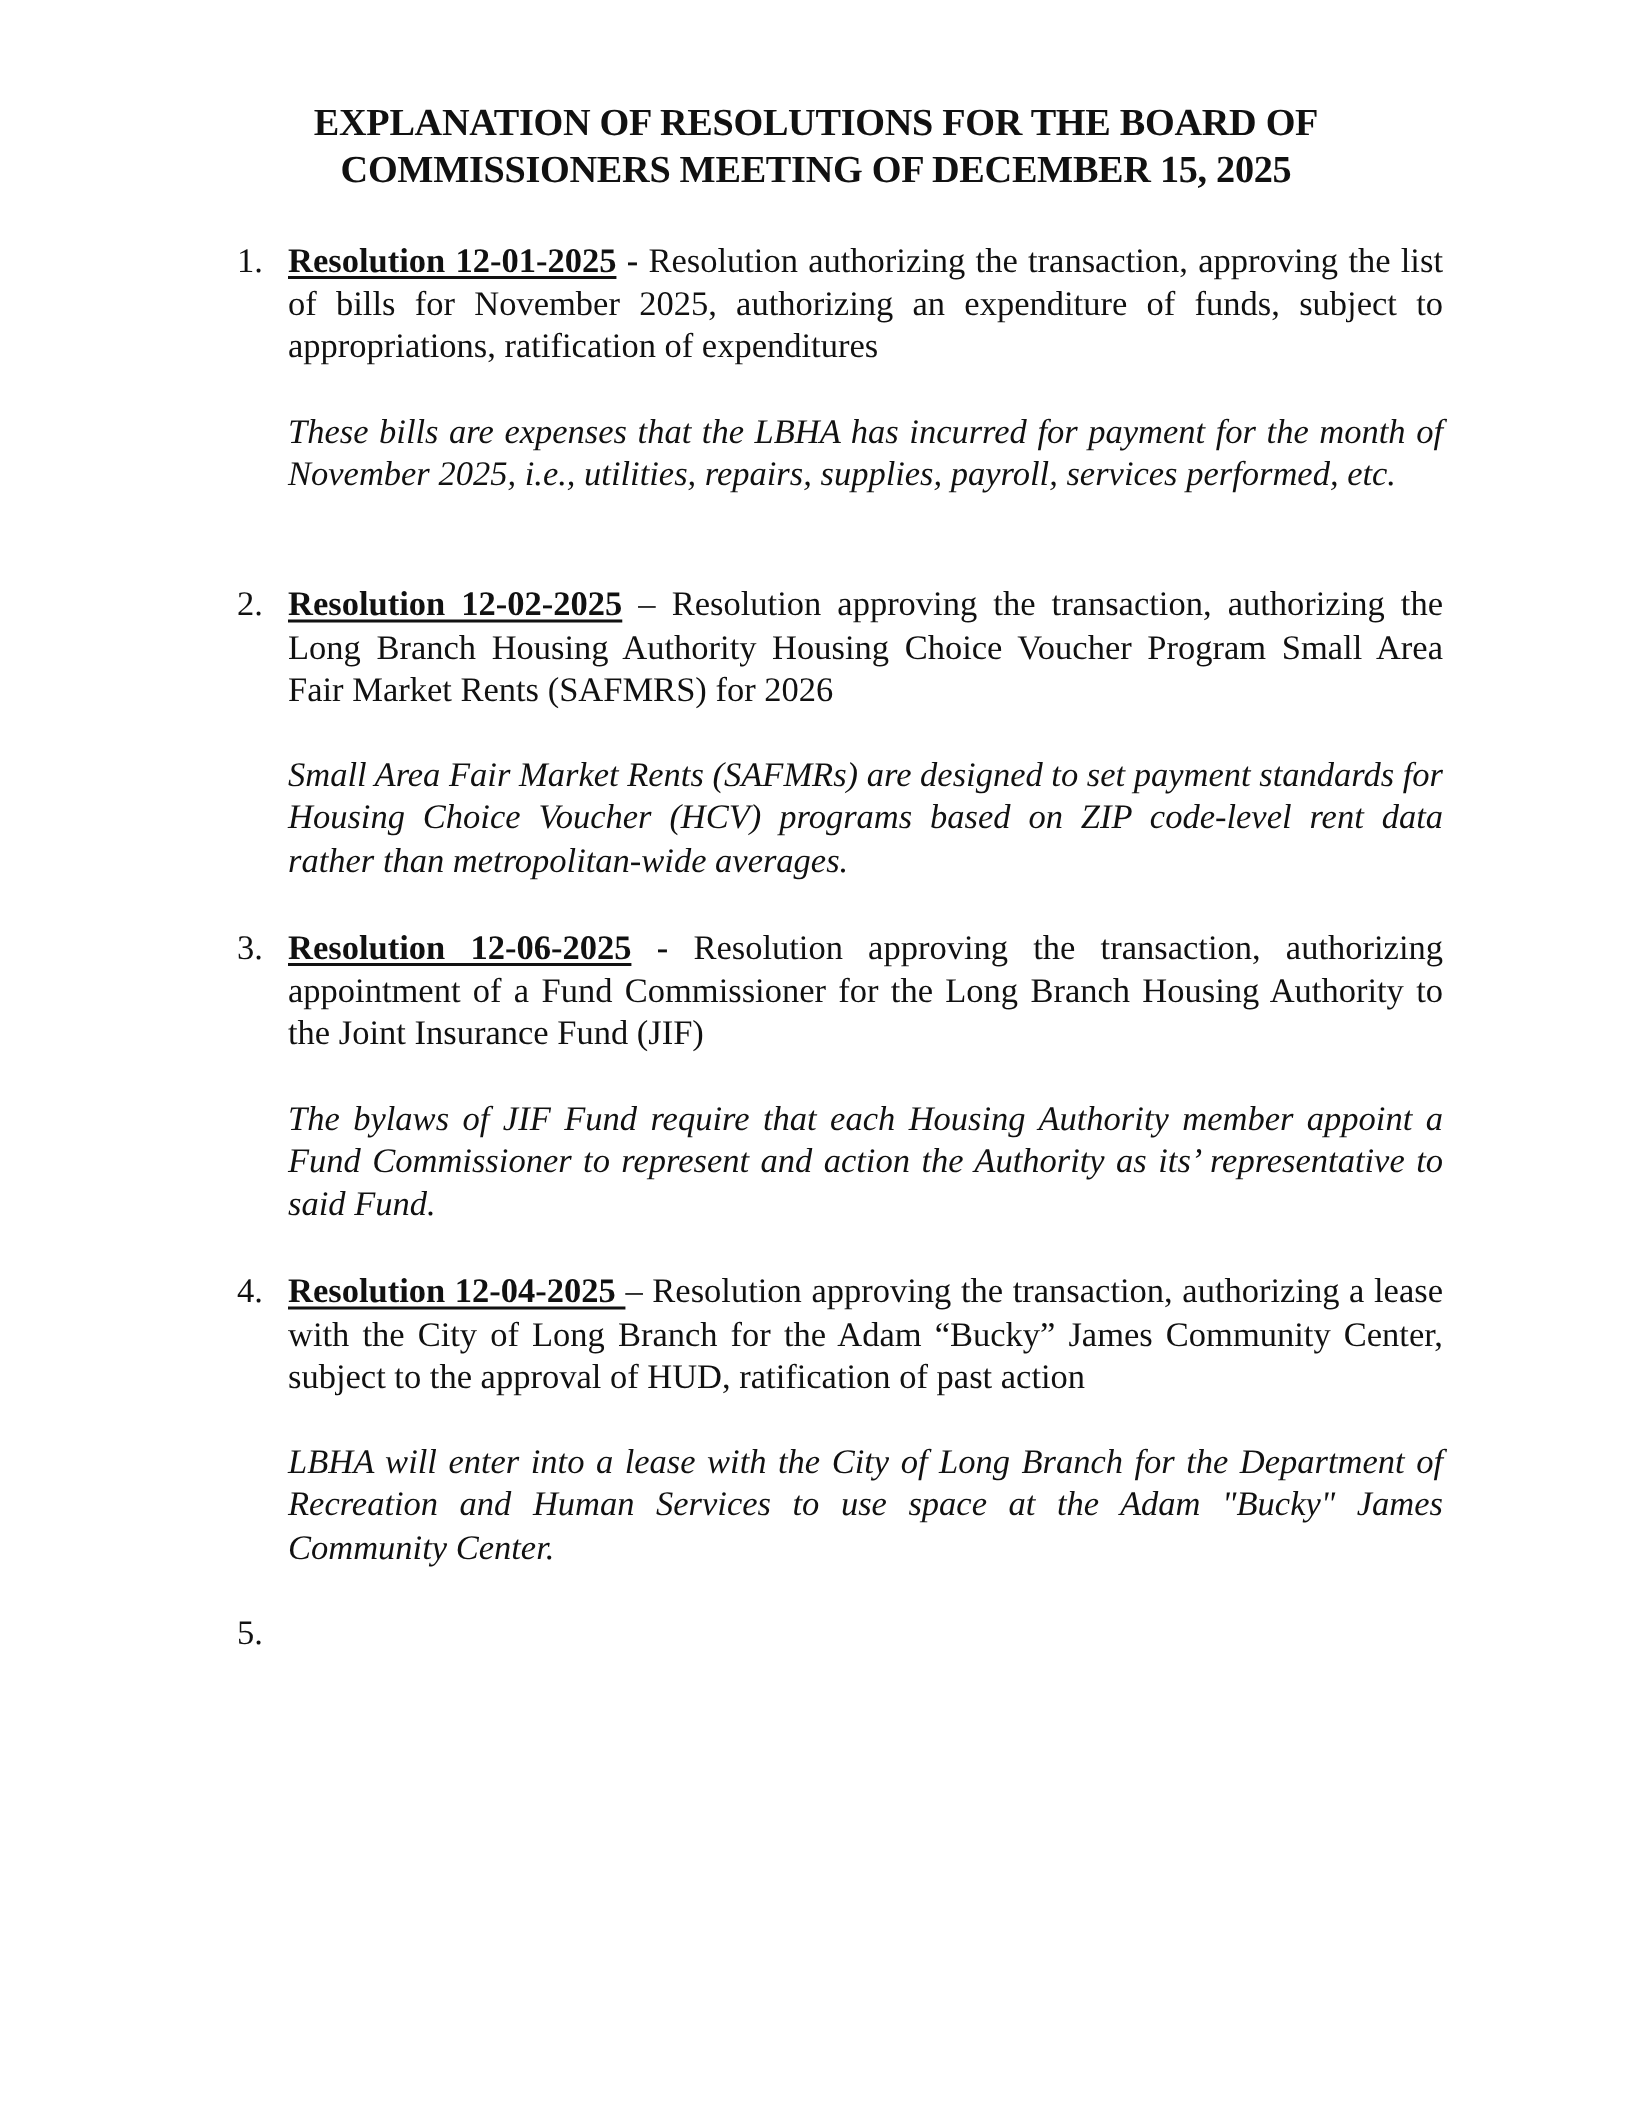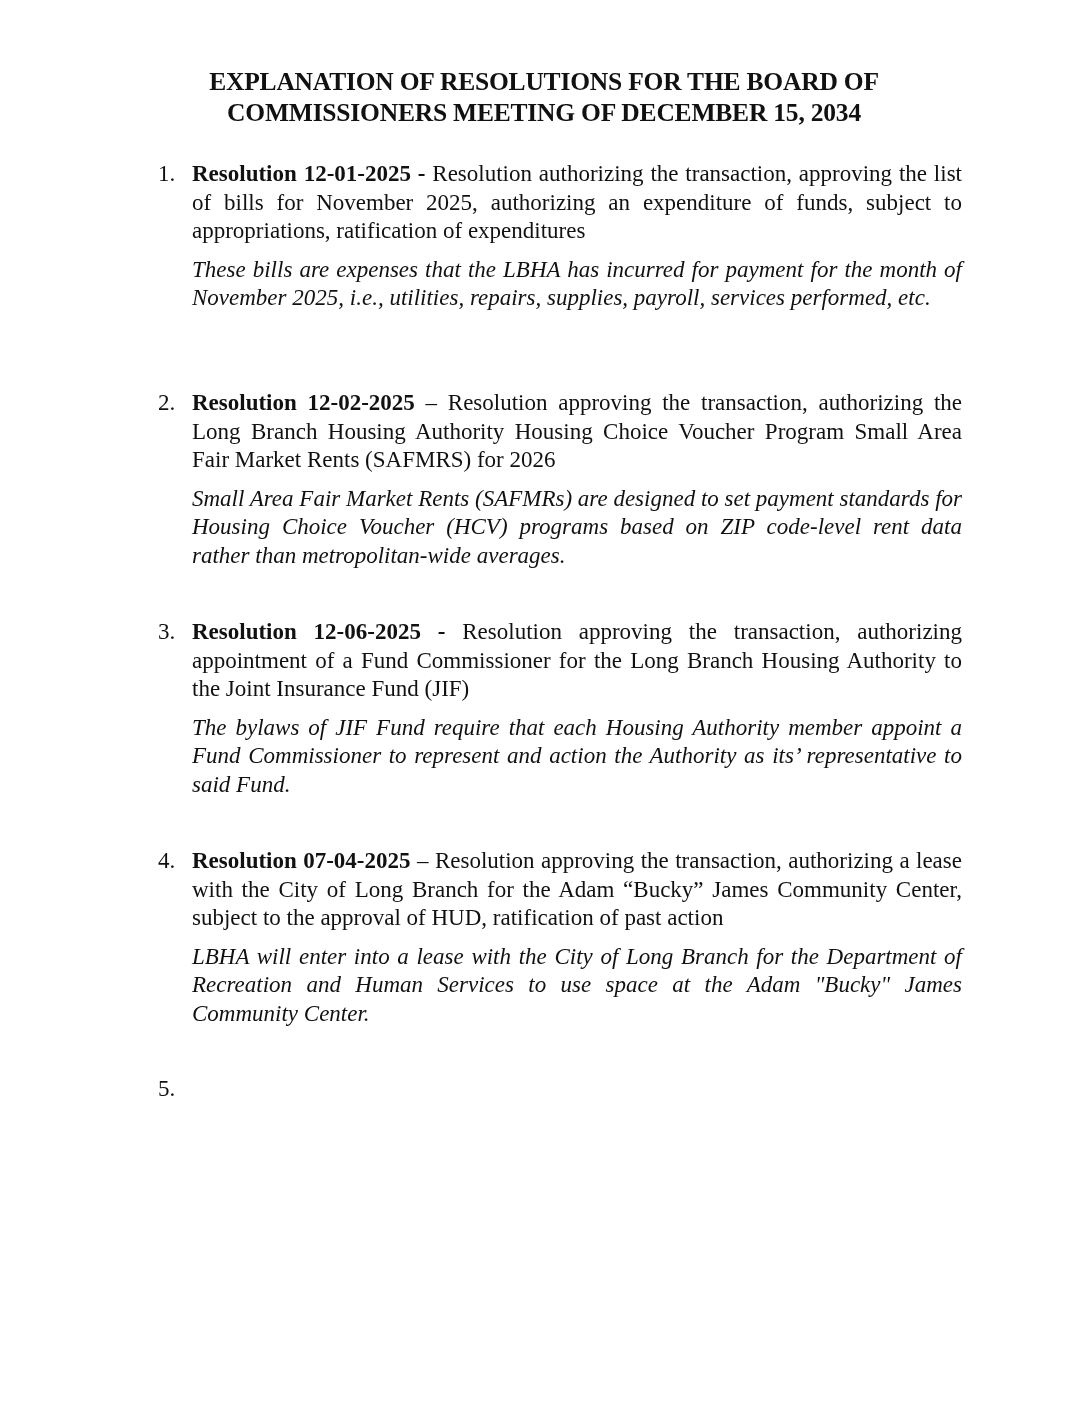--- a/index.html
+++ b/index.html
@@ -47,38 +47,39 @@
       left: 0;
       top: 0;
       width: 34px;
     }
     .item .body {
       margin-left: 34px;
       text-align: justify;
     }
     .res-label {
       font-weight: bold;
+      text-decoration: underline;
       text-decoration-thickness: 2px;
       text-underline-offset: 3px;
     }
     .expl {
       margin-left: 34px;
-      margin-top: 10px;
+      margin-top: 28px;
       font-style: italic;
       text-align: justify;
     }
   </style>
 </head>
 <body>
 
 <div class="page">
 
   <div class="title">
     <div>EXPLANATION OF RESOLUTIONS FOR THE BOARD OF</div>
-    <div>COMMISSIONERS MEETING OF DECEMBER 15, 2034</div>
+    <div>COMMISSIONERS MEETING OF DECEMBER 15, 2025</div>
   </div>
 
   <div class="item" style="top:160px;">
     <span class="num">1.</span>
     <div class="body"><span class="res-label">Resolution 12-01-2025</span><b> - </b><span>Resolution authorizing the transaction, approving the list of bills for November 2025, authorizing an expenditure of funds, subject to appropriations, ratification of expenditures</span></div>
     <div class="expl">These bills are expenses that the LBHA has incurred for payment for the month of  November 2025, i.e., utilities, repairs, supplies, payroll, services performed, etc.</div>
   </div>
 
   <div class="item" style="top:389px;">
     <span class="num">2.</span>
@@ -87,21 +88,21 @@
   </div>
 
   <div class="item" style="top:618px;">
     <span class="num">3.</span>
     <div class="body"><span class="res-label">Resolution 12-06-2025</span><b> - </b><span>Resolution approving the transaction, authorizing appointment of a Fund Commissioner for the Long Branch Housing Authority to the Joint Insurance Fund (JIF)</span></div>
     <div class="expl">The bylaws of JIF Fund require that each Housing Authority member appoint a Fund Commissioner to represent and action the Authority as its’ representative to said Fund.</div>
   </div>
 
   <div class="item" style="top:847px;">
     <span class="num">4.</span>
-    <div class="body"><span class="res-label">Resolution 07-04-2025 </span><span>– </span><span>Resolution approving the transaction, authorizing a lease with the City of Long Branch for the Adam “Bucky” James Community Center, subject to the approval of HUD, ratification of past action</span></div>
+    <div class="body"><span class="res-label">Resolution 12-04-2025 </span><span>– </span><span>Resolution approving the transaction, authorizing a lease with the City of Long Branch for the Adam “Bucky” James Community Center, subject to the approval of HUD, ratification of past action</span></div>
     <div class="expl">LBHA will enter into a lease with the City of Long Branch for the Department of Recreation and Human Services to use space at the Adam "Bucky" James Community Center.</div>
   </div>
 
   <div class="item" style="top:1075px;">
     <span class="num">5.</span>
   </div>
 
 </div>
 
 </body></html>

